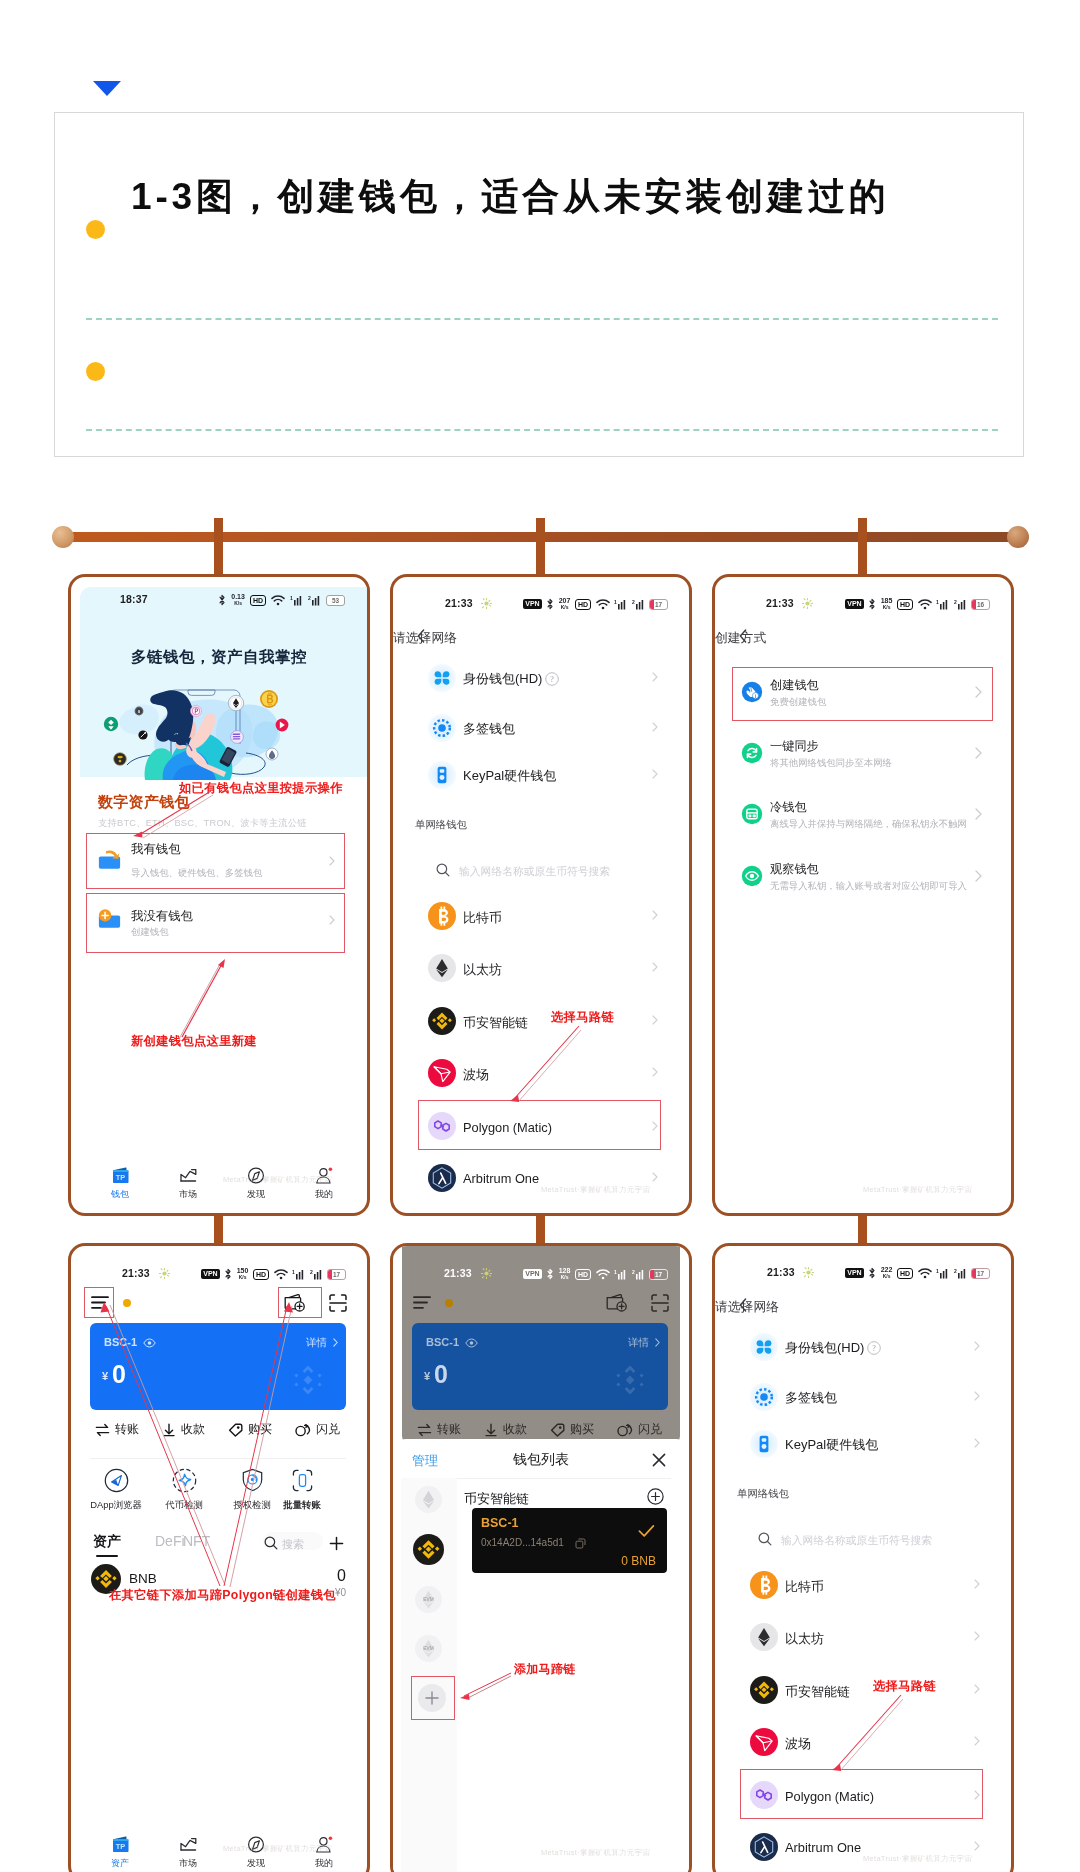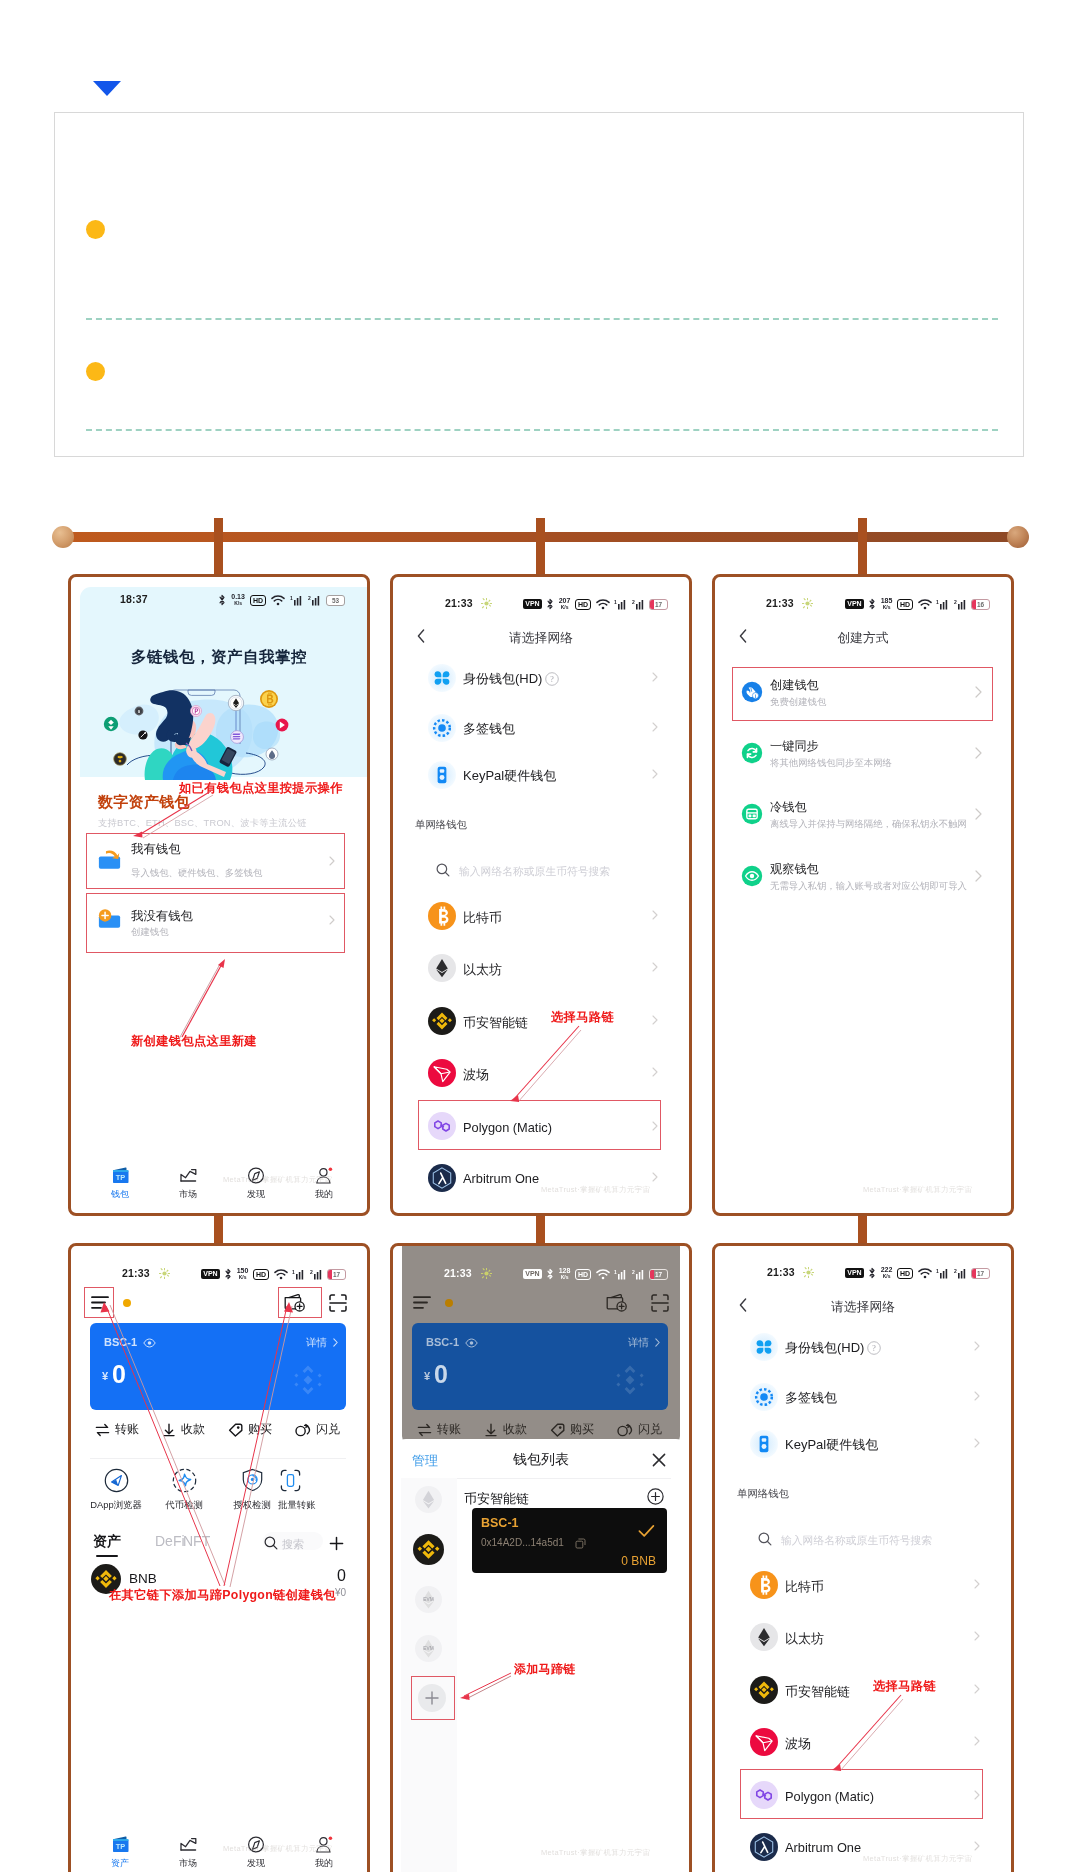--- a/index.html
+++ b/index.html
@@ -27,61 +27,62 @@
 
   
   .tl-line{position:absolute;left:62px;top:532px;width:957px;height:10px;
            background:linear-gradient(90deg,#bf5a1d 0%,#b25423 30%,#a04d23 60%,#8d4926 100%);}
   .tl-cap{position:absolute;width:22px;height:22px;border-radius:50%;top:526px;}
   .tl-cap.l{left:52px;background:radial-gradient(circle at 36% 30%,#e8bf92 0%,#d6a271 45%,#b97a45 100%);}
   .tl-cap.r{left:1007px;background:radial-gradient(circle at 36% 30%,#d9a87d 0%,#c2875a 45%,#9d5b33 100%);}
   .tl-stem{position:absolute;width:9px;background:#a9501f;}
 
   
-  .phone{position:absolute;border:3px solid #9d5024;border-radius:8px;background:#fff;
+  .phone{position:absolute;border:3px solid #9d5024;border-radius:17px;background:#fff;
          overflow:hidden;box-sizing:border-box;padding-left:39px;}
   .scr{position:absolute;left:0;top:0;right:0;bottom:0;}
 
   
   .statusbar{position:absolute;left:0;top:0;width:100%;height:24px;}
   .sb-time{position:absolute;font-size:10.5px;font-weight:700;color:#1d1d1d;letter-spacing:.2px;}
   .sb-icons{position:absolute;display:flex;align-items:center;gap:4px;}
   .sb-icons svg{display:block;}
   .vpn-badge{background:#111;color:#fff;font-size:7px;font-weight:700;border-radius:2px;
              padding:1px 2px;line-height:8px;letter-spacing:0;}
   .hd-badge{border:1.6px solid #111;border-radius:3px;font-size:7px;font-weight:700;color:#111;
             padding:0 2px;line-height:9px;}
   .batt{border:1.2px solid #a5a0a0;border-radius:3px;width:17px;height:9px;position:relative;
         display:flex;align-items:center;justify-content:center;font-size:6.4px;font-weight:700;color:#6b6b6b;
         overflow:hidden;background:#fff;}
   .batt:after{content:"";position:absolute;right:-3.4px;top:2px;width:2.2px;height:4px;background:currentColor;border-radius:0 1px 1px 0;opacity:.7;}
   .batt.red{border-color:#c49aa2;}
   .batt.red .fill{position:absolute;left:0;top:0;bottom:0;width:26%;background:#e5365c;}
   .batt.red span{position:relative;z-index:2;color:#6b6b6b;}
-  .navtitle{position:absolute;width:100%;text-align:center;font-size:12.8px;color:#3d3d42;font-weight:400;}
+  .navtitle{position:absolute;width:100%;font-size:12.8px;color:#3d3d42;font-weight:400;}
   .backchev{position:absolute;}
   .chev{position:absolute;}
   .ttl{font-size:13px;color:#1d1d20;}
   .sub{font-size:9.4px;color:#b3b3ba;}
   .redbox{position:absolute;border:1.2px solid #e05864;box-sizing:border-box;}
   .anno{position:absolute;font-size:13.5px;font-weight:700;color:#ef1a1a;white-space:nowrap;letter-spacing:.3px;}
   .wm{position:absolute;font-size:7.5px;color:#b9b2ad;white-space:nowrap;opacity:.42;letter-spacing:.3px;}
   .sectlbl{position:absolute;font-size:10.4px;color:#4a4a50;}
   .srch{position:absolute;font-size:10.8px;color:#cfcfd6;}
   .sep{position:absolute;height:1px;background:#f0f0f2;}
 </style>
 </head>
 <body>
 
 <div class="page">
 
   <div class="banner-notch"></div>
 
   <div class="intro"></div>
   <div class="dot" style="left:86px;top:220px;"></div>
+  <div class="intro-text" style="left:131px;top:172px;">1-3图，创建钱包，适合从未安装创建过的</div>
   <div class="dash" style="top:318px;"></div>
   <div class="dot" style="left:86px;top:362px;"></div>
   <div class="dash" style="top:429px;"></div>
 
   <div class="tl-line"></div>
   <div class="tl-cap l"></div>
   <div class="tl-cap r"></div>
   <div class="tl-stem" style="left:214px;top:518px;height:58px;"></div>
   <div class="tl-stem" style="left:536px;top:518px;height:58px;"></div>
   <div class="tl-stem" style="left:858px;top:518px;height:58px;"></div>
@@ -717,21 +718,21 @@
       </div>
       <div style="position:absolute;left:136px;top:0;width:68px;text-align:center;">
         <svg width="25" height="25" viewBox="0 0 25 25">
               <path d="M12.5 1.5l9.2 3.1v7.1c0 5-3.8 9.2-9.2 10.8-5.4-1.6-9.2-5.8-9.2-10.8V4.6z" fill="none" stroke="#1d2a3a" stroke-width="1.2"></path>
               <circle cx="12.5" cy="11.4" r="4.6" fill="none" stroke="#1f8cf0" stroke-width="1.2"></circle>
               <path d="M12.5 7.6a3.8 3.8 0 0 1 3.4 5.5" fill="none" stroke="#1f8cf0" stroke-width="1.2"></path>
               <circle cx="12.5" cy="11.4" r="1.7" fill="#1f8cf0"></circle>
             </svg>
         <div style="font-size:9.4px;color:#2b2b30;margin-top:2px;">授权检测</div>
       </div>
-      <div style="position:absolute;left:196px;top:0;width:68px;text-align:left;">
+      <div style="position:absolute;left:186px;top:0;width:68px;text-align:center;font-weight:bold;">
         <svg width="25" height="25" viewBox="0 0 25 25">
               <path d="M8 2.4H6.4A3 3 0 0 0 3.4 5.4V7M17 2.4h1.6a3 3 0 0 1 3 3V7M21.6 18v1.6a3 3 0 0 1-3 3H17M8 22.6H6.4a3 3 0 0 1-3-3V18" fill="none" stroke="#1d2a3a" stroke-width="1.3" stroke-linecap="round"></path>
               <rect x="9.4" y="6.6" width="6.2" height="11.8" rx="1.8" fill="none" stroke="#1f8cf0" stroke-width="1.3"></rect>
             </svg>
         <div style="font-size:9.4px;color:#2b2b30;margin-top:2px;">批量转账</div>
       </div>
     </div>
 
     <div style="position:absolute;left:22px;top:287px;font-size:14px;font-weight:700;color:#17171a;">资产</div>
     <div style="position:absolute;left:25px;top:309px;width:22px;height:2px;background:#17171a;border-radius:1px;"></div>

